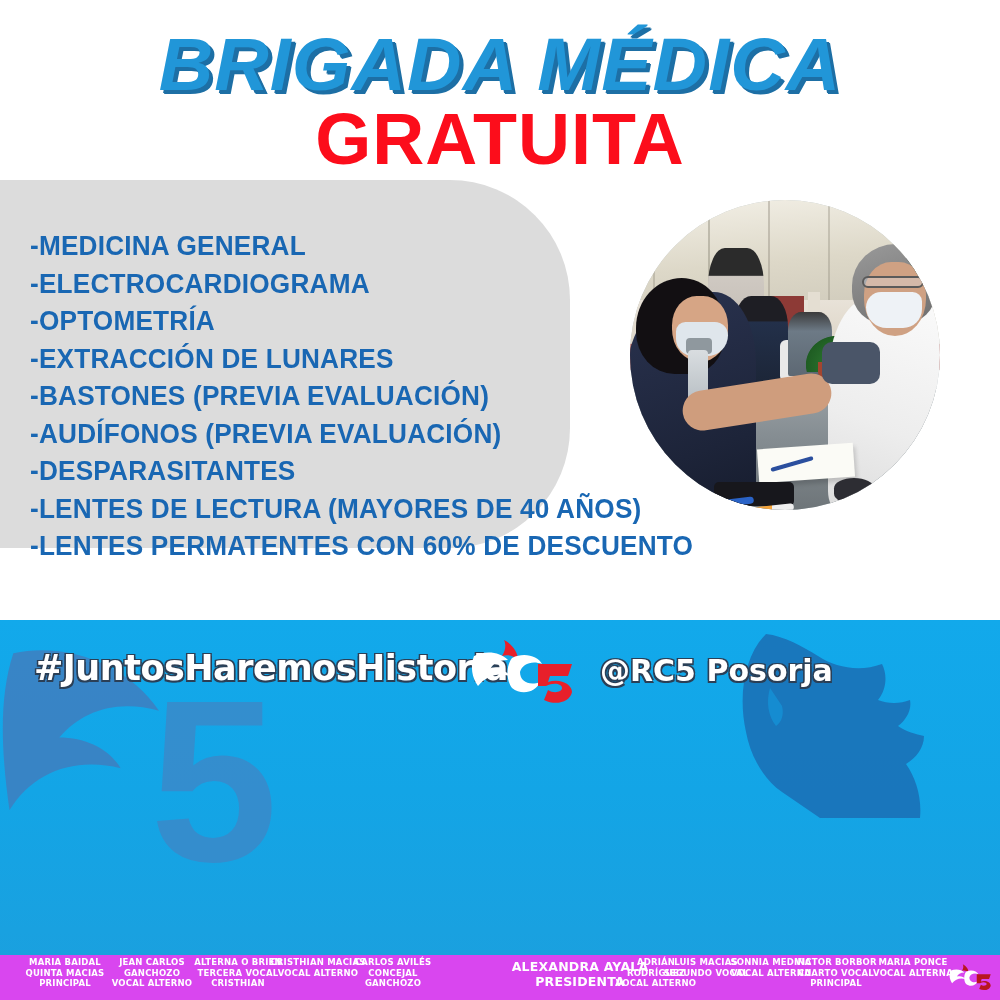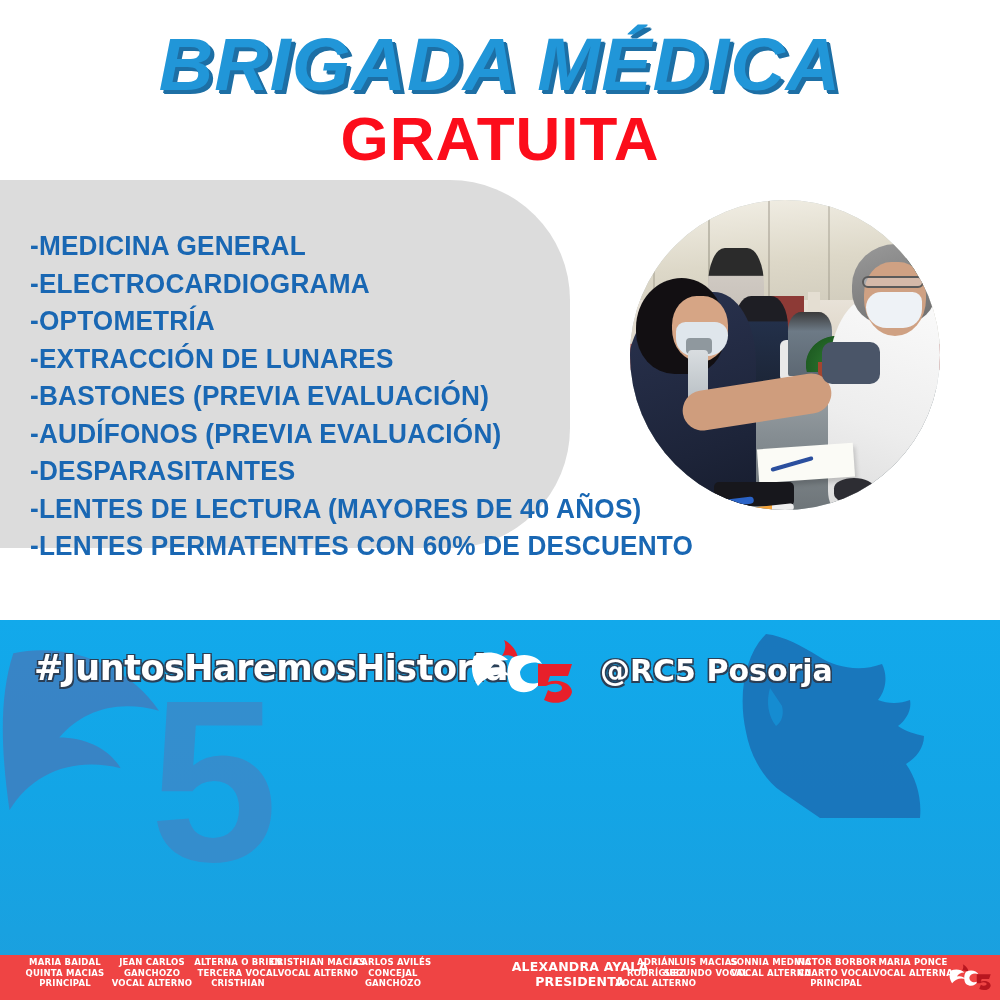--- a/index.html
+++ b/index.html
@@ -25,21 +25,21 @@
     color:#2196d8;
     font-style:italic;
     transform:scaleX(1.02);
     padding-top:28px;
     text-shadow: 3px 3px 0 #1d6fa5, 4px 4px 0 #1d6fa5;
     white-space:nowrap;
   }
   .title-sub {
     font-family:"Liberation Sans Narrow","Liberation Sans", sans-serif;
     font-weight:bold;
-    font-size:62px;
+    font-size:72px;
     line-height:62px;
     color:#fc0d1b;
     margin-top:6px;
     letter-spacing:1px;
     white-space:nowrap;
   }
 
   
   .gray-panel {
     position:absolute; left:0; top:180px; width:570px; height:368px;
@@ -257,21 +257,21 @@
     font-weight:bold; font-size:30px; line-height:34px;
     color:#ffffff;
     text-shadow: -1.5px -1.5px 0 #2b3f56, 1.5px -1.5px 0 #2b3f56,
                  -1.5px 1.5px 0 #2b3f56, 1.5px 1.5px 0 #2b3f56;
     z-index:9;
   }
 
   
   .footer {
     position:absolute; left:0; top:955px; width:1000px; height:45px;
-    background:#ef4444; z-index:12;
+    background:#d946ef; z-index:12;
   }
   .cand {
     position:absolute; top:2px;
     font-family:"DejaVu Sans","Liberation Sans", sans-serif;
     font-weight:bold; color:#ffffff;
     font-size:8.5px; line-height:10.5px;
     text-align:center; letter-spacing:0.2px;
   }
   .cand.big { font-size:12.5px; line-height:15px; top:4px; }
   .footer-logo { position:absolute; right:6px; top:2px; width:46px; height:40px; }

